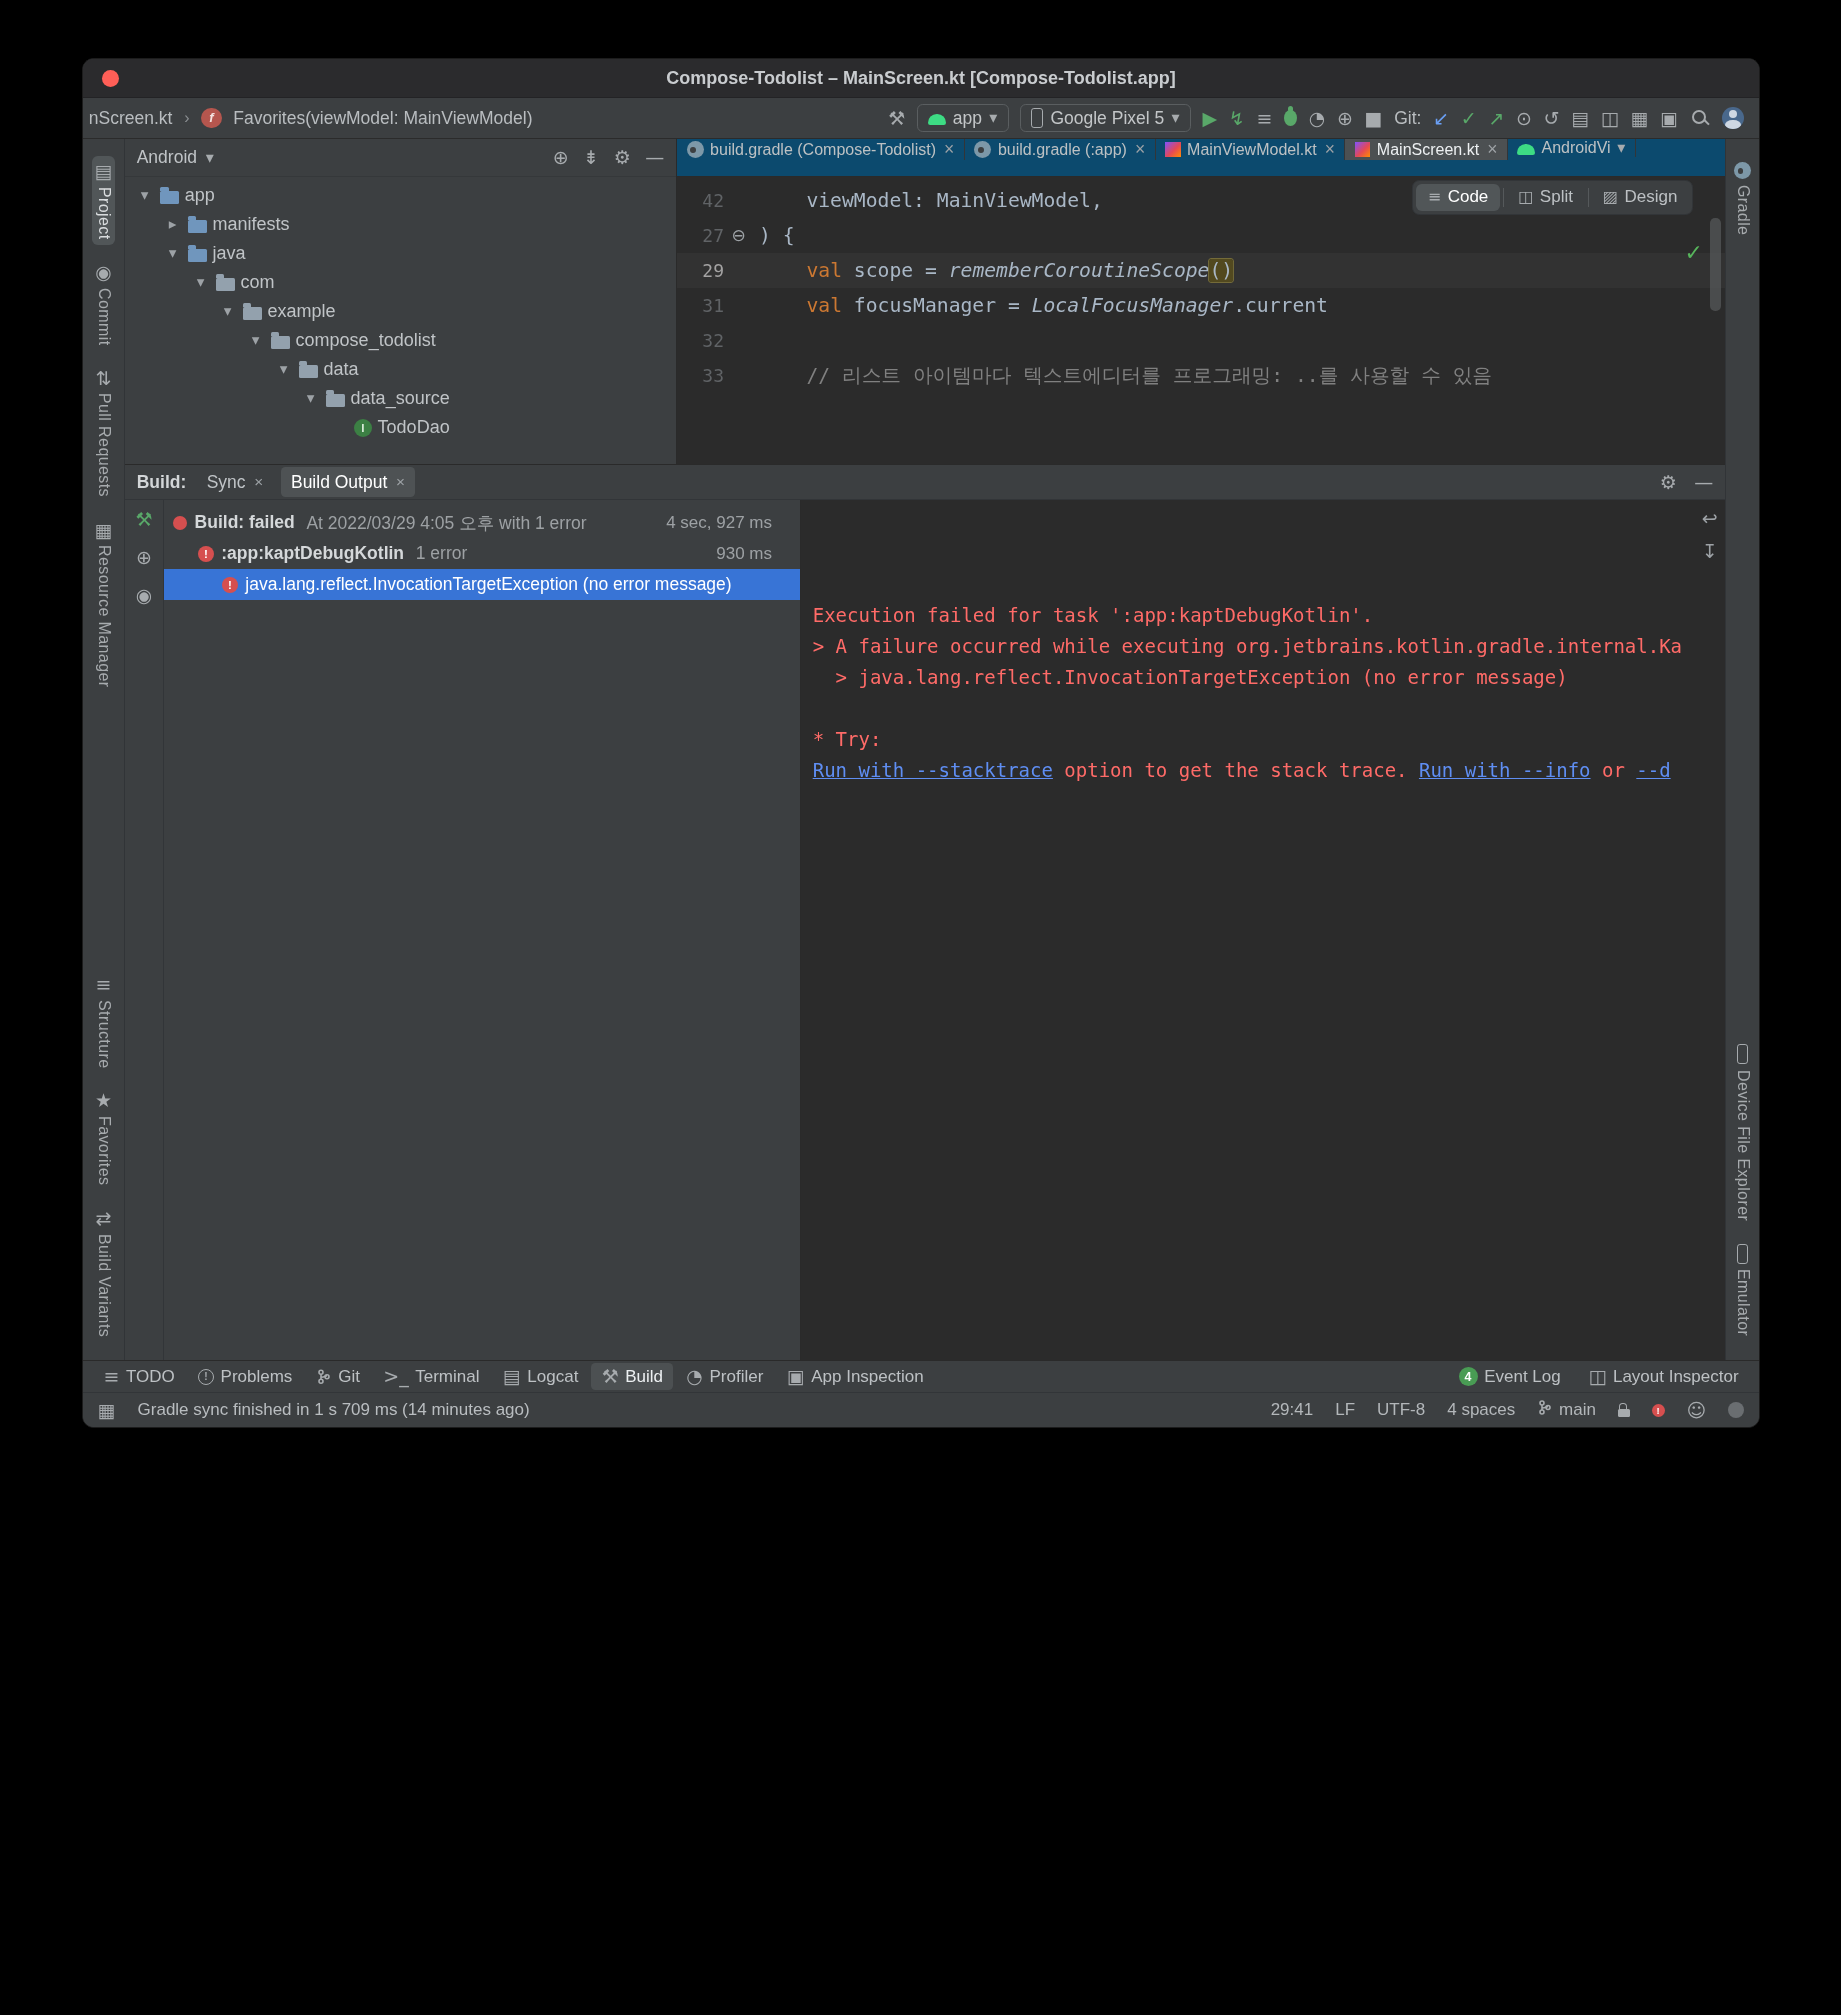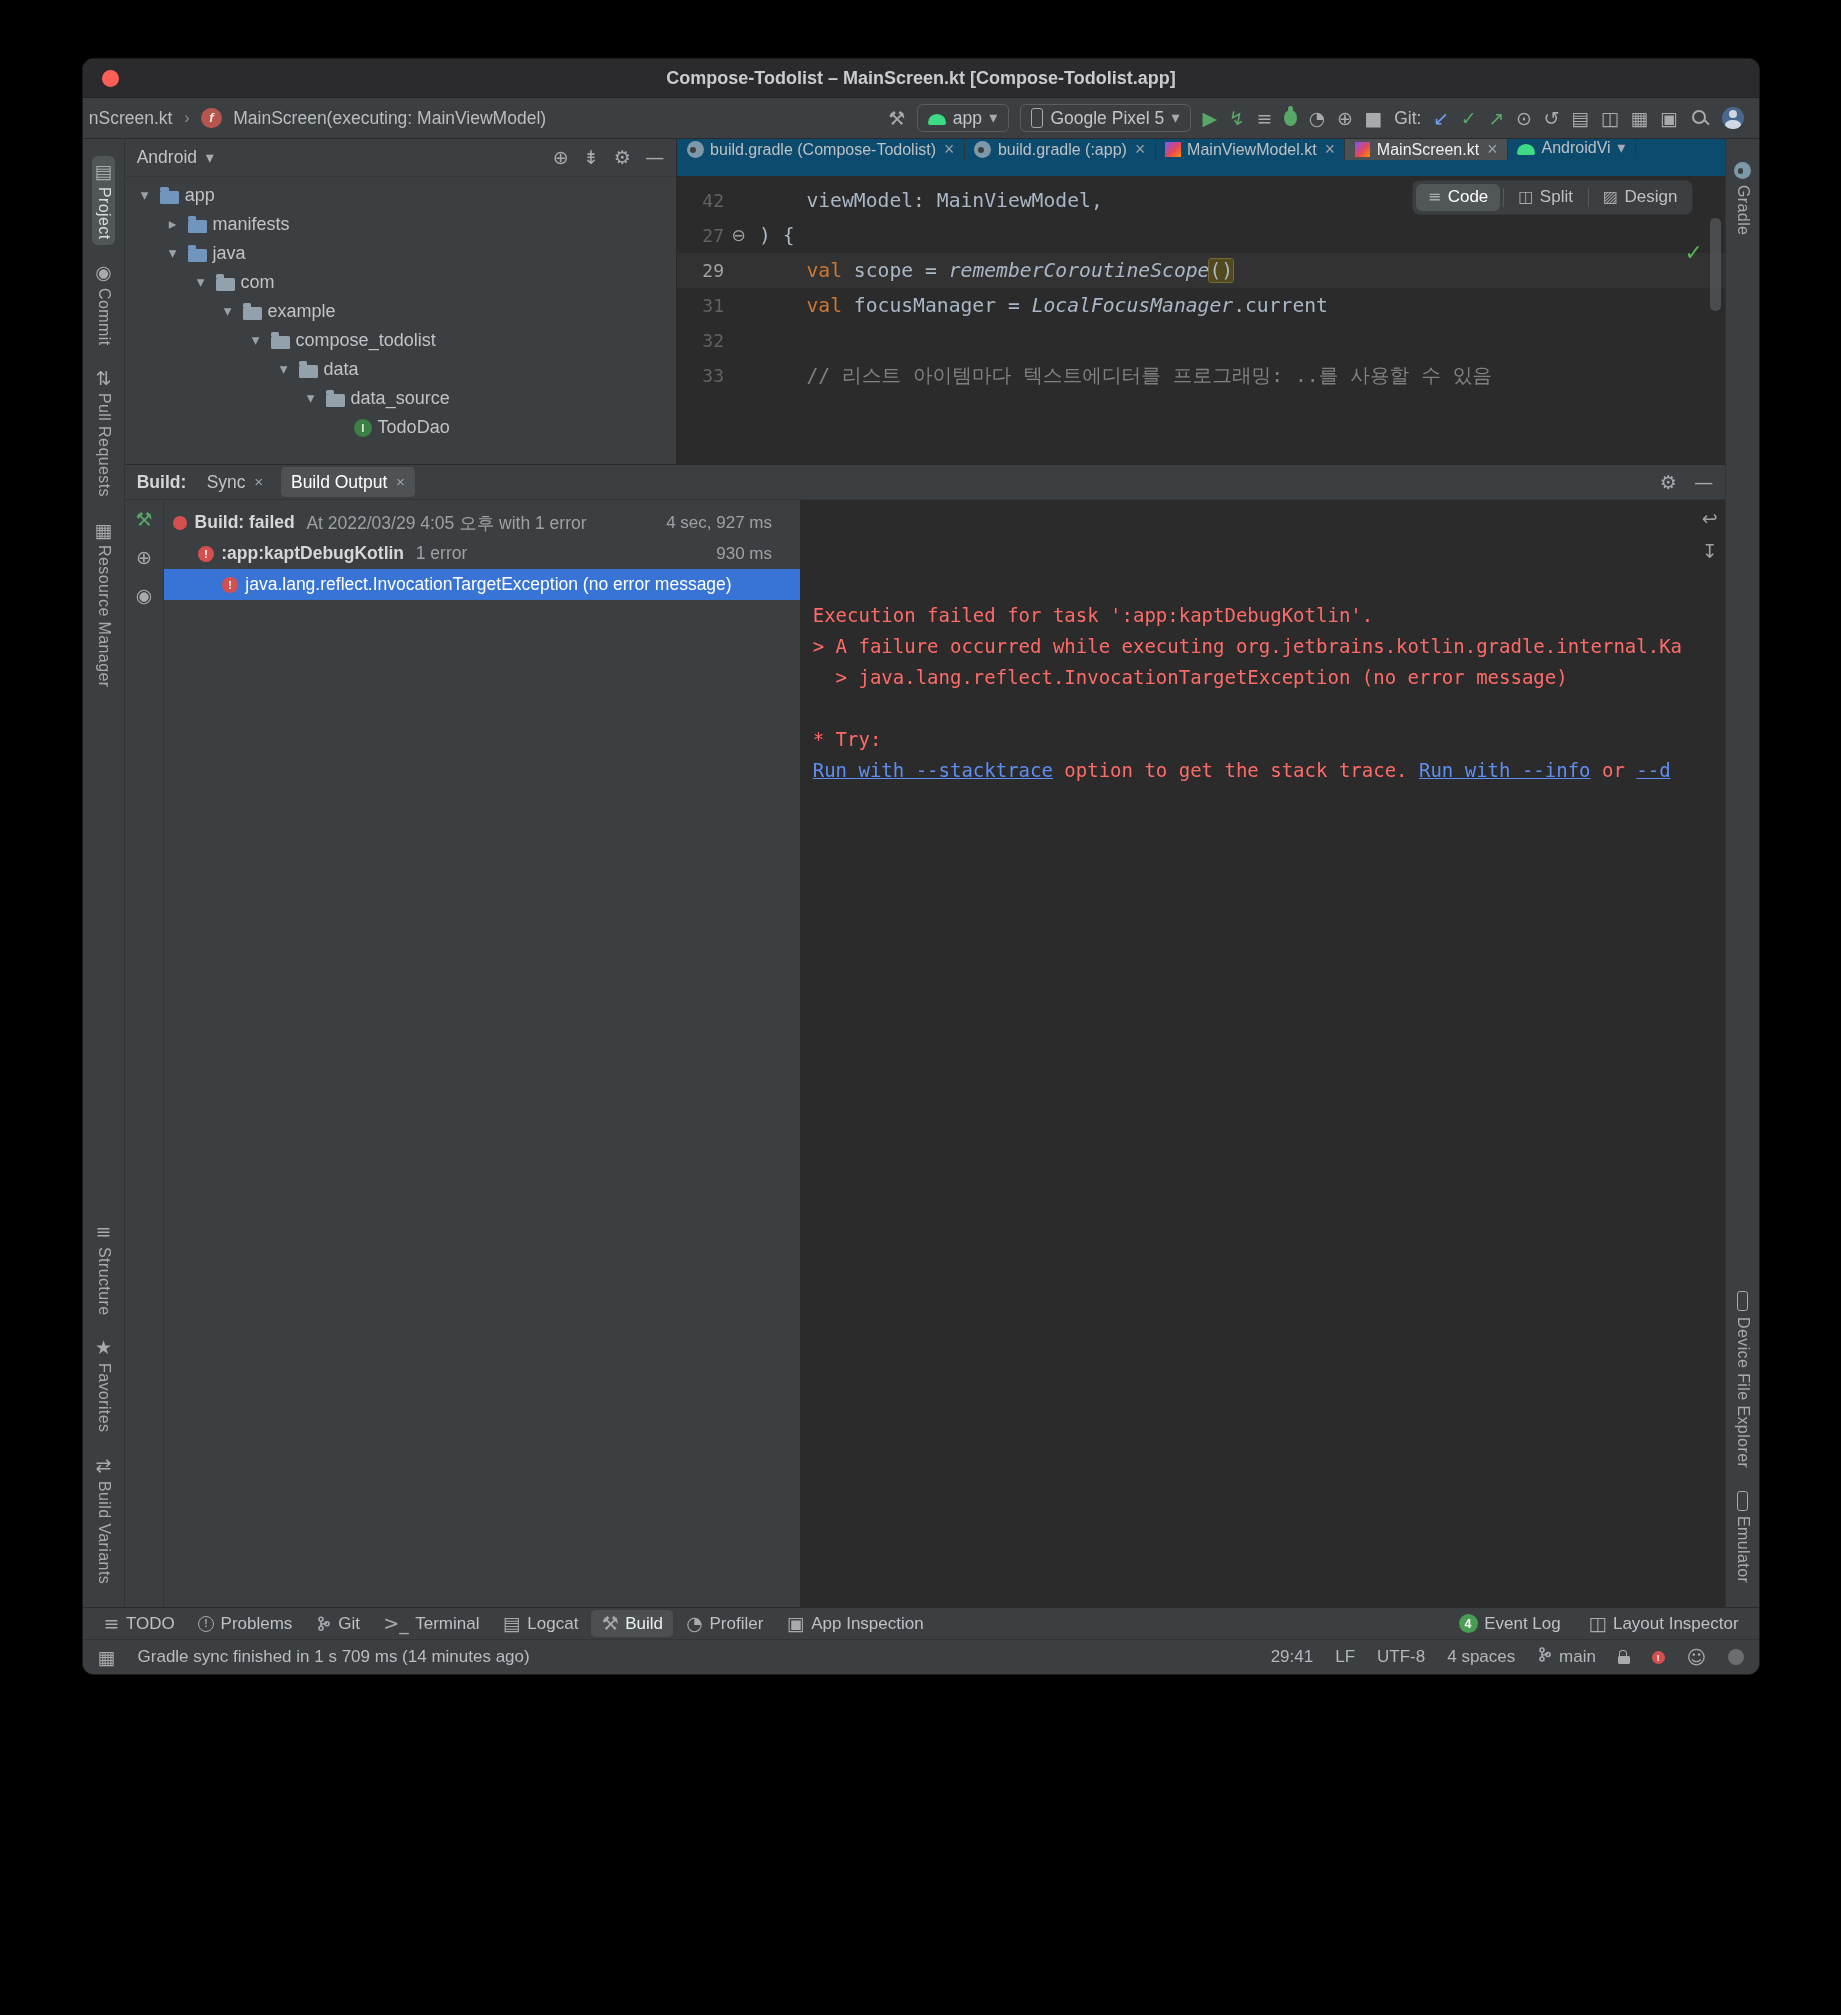--- a/index.html
+++ b/index.html
@@ -1,18 +1,18 @@
 <!DOCTYPE html>
 <html style="font-size:11.7px"><head>
 <meta charset="utf-8">
 <style>
   html,body{margin:0;padding:0;width:1842px;height:2015px;background:#000;font-family:"Liberation Sans",sans-serif;-webkit-font-smoothing:antialiased;}
   *{box-sizing:border-box;}
 
-  .window{position:absolute;left:82px;top:58px;width:1678px;height:1617px;background:#3c3f41;border-radius:11.7px;overflow:hidden;display:flex;flex-direction:column;box-shadow:0 22px 66px rgba(0,0,0,.85);border:0.7px solid #1c1c1c;}
+  .window{position:absolute;left:82px;top:58px;width:1678px;height:1370px;background:#3c3f41;border-radius:11.7px;overflow:hidden;display:flex;flex-direction:column;box-shadow:0 22px 66px rgba(0,0,0,.85);border:0.7px solid #1c1c1c;}
 
   
   .titlebar{height:39px;flex:none;background:#2b2b2d;border-bottom:0.7px solid #232325;display:flex;align-items:center;position:relative;}
   .lights{display:flex;gap:11.7px;padding-left:19px;z-index:2;}
   .light{width:17px;height:17px;border-radius:50%;}
   .light.red{background:#ff5f57;}　.light.yellow{background:#febc2e;}　.light.green{background:#28c840;}
   .win-title{position:absolute;left:0;right:0;text-align:center;color:#c9cccf;font-size:18px;font-weight:700;}
 
   
   .navbar{height:41px;flex:none;background:#3c3f41;border-bottom:0.7px solid #2b2b2b;display:flex;align-items:center;padding:0 14.6px 0 5.8px;gap:11.7px;overflow:hidden;color:#b9bdc0;font-size:17.5px;white-space:nowrap;}
@@ -139,21 +139,21 @@
       <span class="light yellow"></span>
       <span class="light green"></span>
     </div>
     <div class="win-title">Compose-Todolist – MainScreen.kt [Compose-Todolist.app]</div>
   </div>
 
   <div class="navbar">
     <span>nScreen.kt</span>
     <span class="crumb-sep">›</span>
     <span class="fn-icon">f</span>
-    <span>MainScreen(executing: MainViewModel)</span>
+    <span>Favorites(viewModel: MainViewModel)</span>
 
     <span class="glyph spacer">⚒</span>
 
     <span class="chip">
       <span class="ico-android-head"></span>
       <span>app</span>
       <span class="glyph small">▾</span>
     </span>
 
     <span class="chip">

